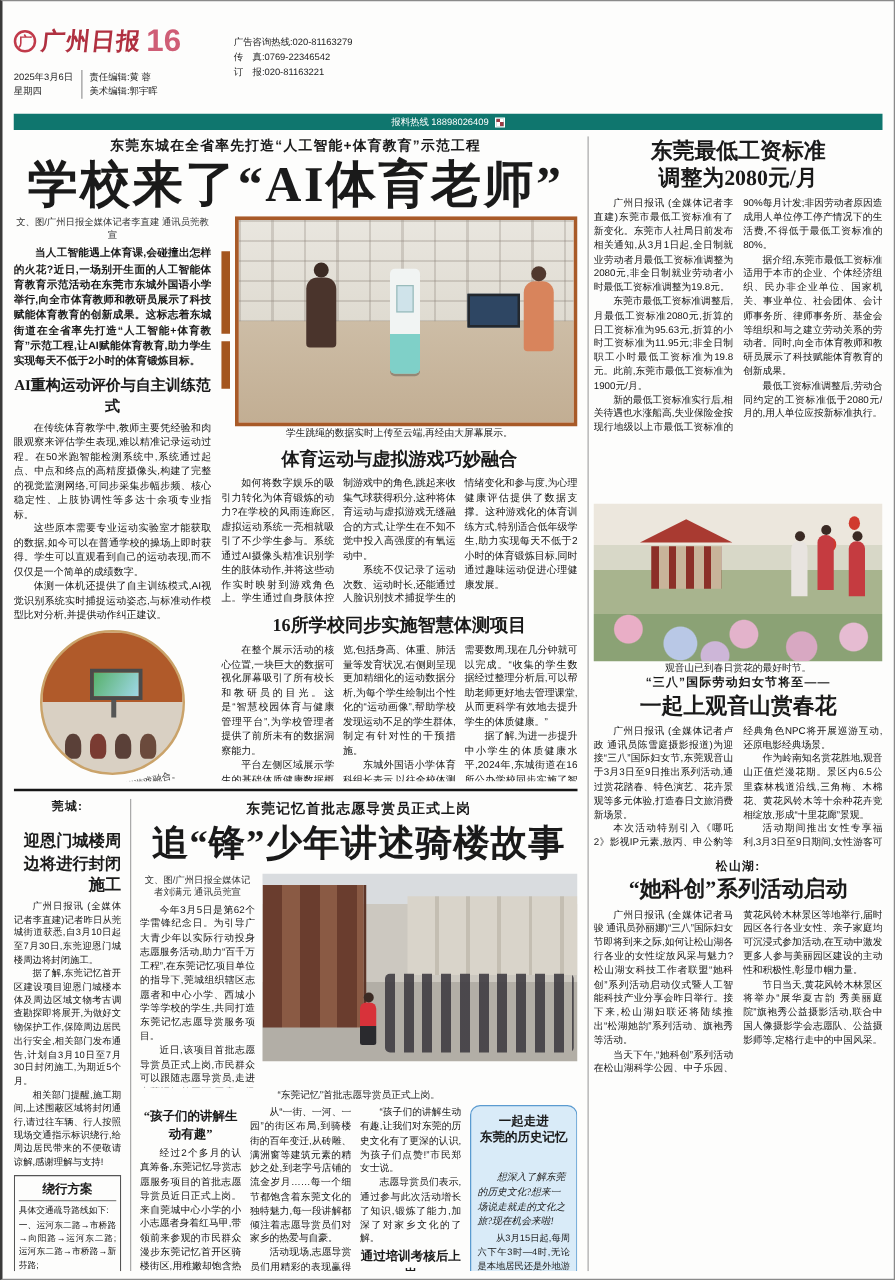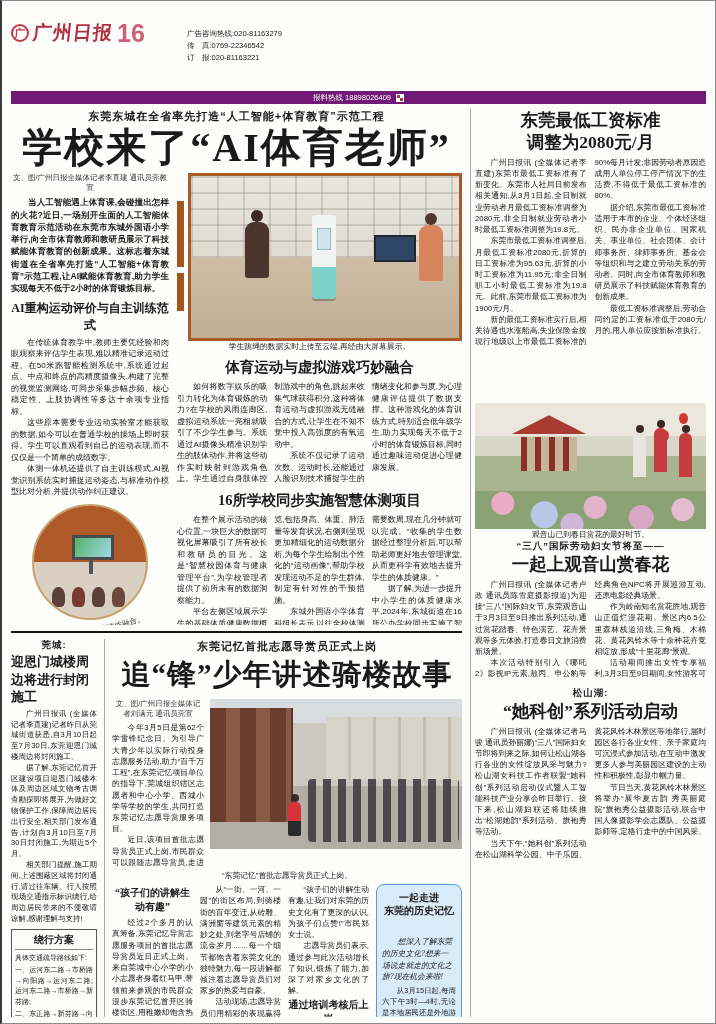--- a/index.html
+++ b/index.html
@@ -19,40 +19,40 @@
   .page-no { color:#cf5e76; font-weight:900; font-size:25px; line-height:1; }
   .date-row { display:flex; gap:6px; margin-top:10px; font-size:7.5px; color:#222; line-height:1.5; }
   .vline { width:1px; background:#999; }
   .mast-center { text-align:center; }
   .mast-title { font-family:"Liberation Serif","DejaVu Serif",serif; font-weight:900;
                 font-size:55px; line-height:1.02; color:#8e2433; letter-spacing:5px;
                 text-shadow:4px 4px 0 #e9b6c2; }
   .mast-en { display:inline-block; margin-top:3px; border-top:1px solid #8a8a8a; border-bottom:1px solid #8a8a8a;
              padding:2px 16px; font-size:11px; letter-spacing:9px; color:#4a4a4a; }
   .mast-right { font-size:7.5px; color:#222; line-height:1.6; margin-top:22px; }
-  .hotline { height:13px; background:#701a75; color:#fff; display:flex; align-items:center;
+  .hotline { height:13px; background:#0f766e; color:#fff; display:flex; align-items:center;
              justify-content:center; gap:5px; font-size:7.5px; margin:3px 0 5px; }
   .qr-icon { width:8px; height:8px; background:
              conic-gradient(#fff 0 25%, #9a3b45 0 50%, #fff 0 75%, #9a3b45 0); border:1px solid #fff; }
 
   
   .content { display:grid; grid-template-columns:1fr 236px; gap:8px; height:908px; overflow:hidden; }
   .rail { border-left:1px solid #aaa; padding-left:4px; overflow:hidden; }
   .hrule { border-top:2px solid #161616; margin:6px 0 6px; }
 
   .kicker { text-align:center; font-weight:bold; font-size:11px; letter-spacing:1px; }
   .kicker.sm { font-size:9.5px; }
   .headline-xl { font-family:"Liberation Serif","DejaVu Serif",serif; font-weight:900;
                  font-size:40px; text-align:center; letter-spacing:2px; line-height:1.08; margin:2px 0 4px; }
   .headline-lg { font-family:"Liberation Serif","DejaVu Serif",serif; font-weight:900;
                  font-size:29px; text-align:center; letter-spacing:1px; margin:1px 0 4px; }
   .headline-md { font-family:"Liberation Serif","DejaVu Serif",serif; font-weight:900;
                  font-size:17.5px; text-align:center; line-height:1.25; margin:1px 0 3px; }
   .headline-sm { font-family:"Liberation Serif","DejaVu Serif",serif; font-weight:800;
-                 font-size:13px; text-align:left; line-height:1.35; margin:1px 0 3px; }
+                 font-size:13px; text-align:right; line-height:1.35; margin:12px 0 3px; }
   .subhead { font-family:"Liberation Serif","DejaVu Serif",serif; font-weight:bold;
              text-align:center; font-size:12px; margin:5px 0 3px; }
   .subhead.big { font-size:14.5px; margin:6px 0 4px; }
   .subhead.sm { font-size:10px; margin:2px 0 3px; }
   .byline { font-size:7.5px; color:#333; text-align:center; margin-bottom:3px; }
 
   .para { font-size:8px; line-height:1.44; text-align:justify; text-indent:2em; color:#141414; }
   .lead { font-size:8.5px; font-weight:bold; line-height:1.45; text-align:justify; text-indent:2em; margin-bottom:2px; }
   .caption { font-size:7.8px; color:#222; }
   .caption.right { text-align:center; margin-top:0; }
@@ -160,20 +160,31 @@
 
 <div class="page">
 
   <header class="mast">
     <div>
       <div class="brand-row">
         <span class="logo-circle">广</span>
         <span class="brand-name">广州日报</span>
         <span class="page-no">16</span>
       </div>
+      <div class="date-row">
+        <div>
+          <div>2025年3月6日</div>
+          <div>星期四</div>
+        </div>
+        <div class="vline"></div>
+        <div>
+          <div>责任编辑:黄 蓉</div>
+          <div>美术编辑:郭宇晖</div>
+        </div>
+      </div>
     </div>
     <div class="mast-right">
       <div>广告咨询热线:020-81163279</div>
       <div>传　真:0769-22346542</div>
       <div>订　报:020-81163221</div>
     </div>
   </header>
 
   <div class="hotline">
     <span>报料热线 18898026409</span>

